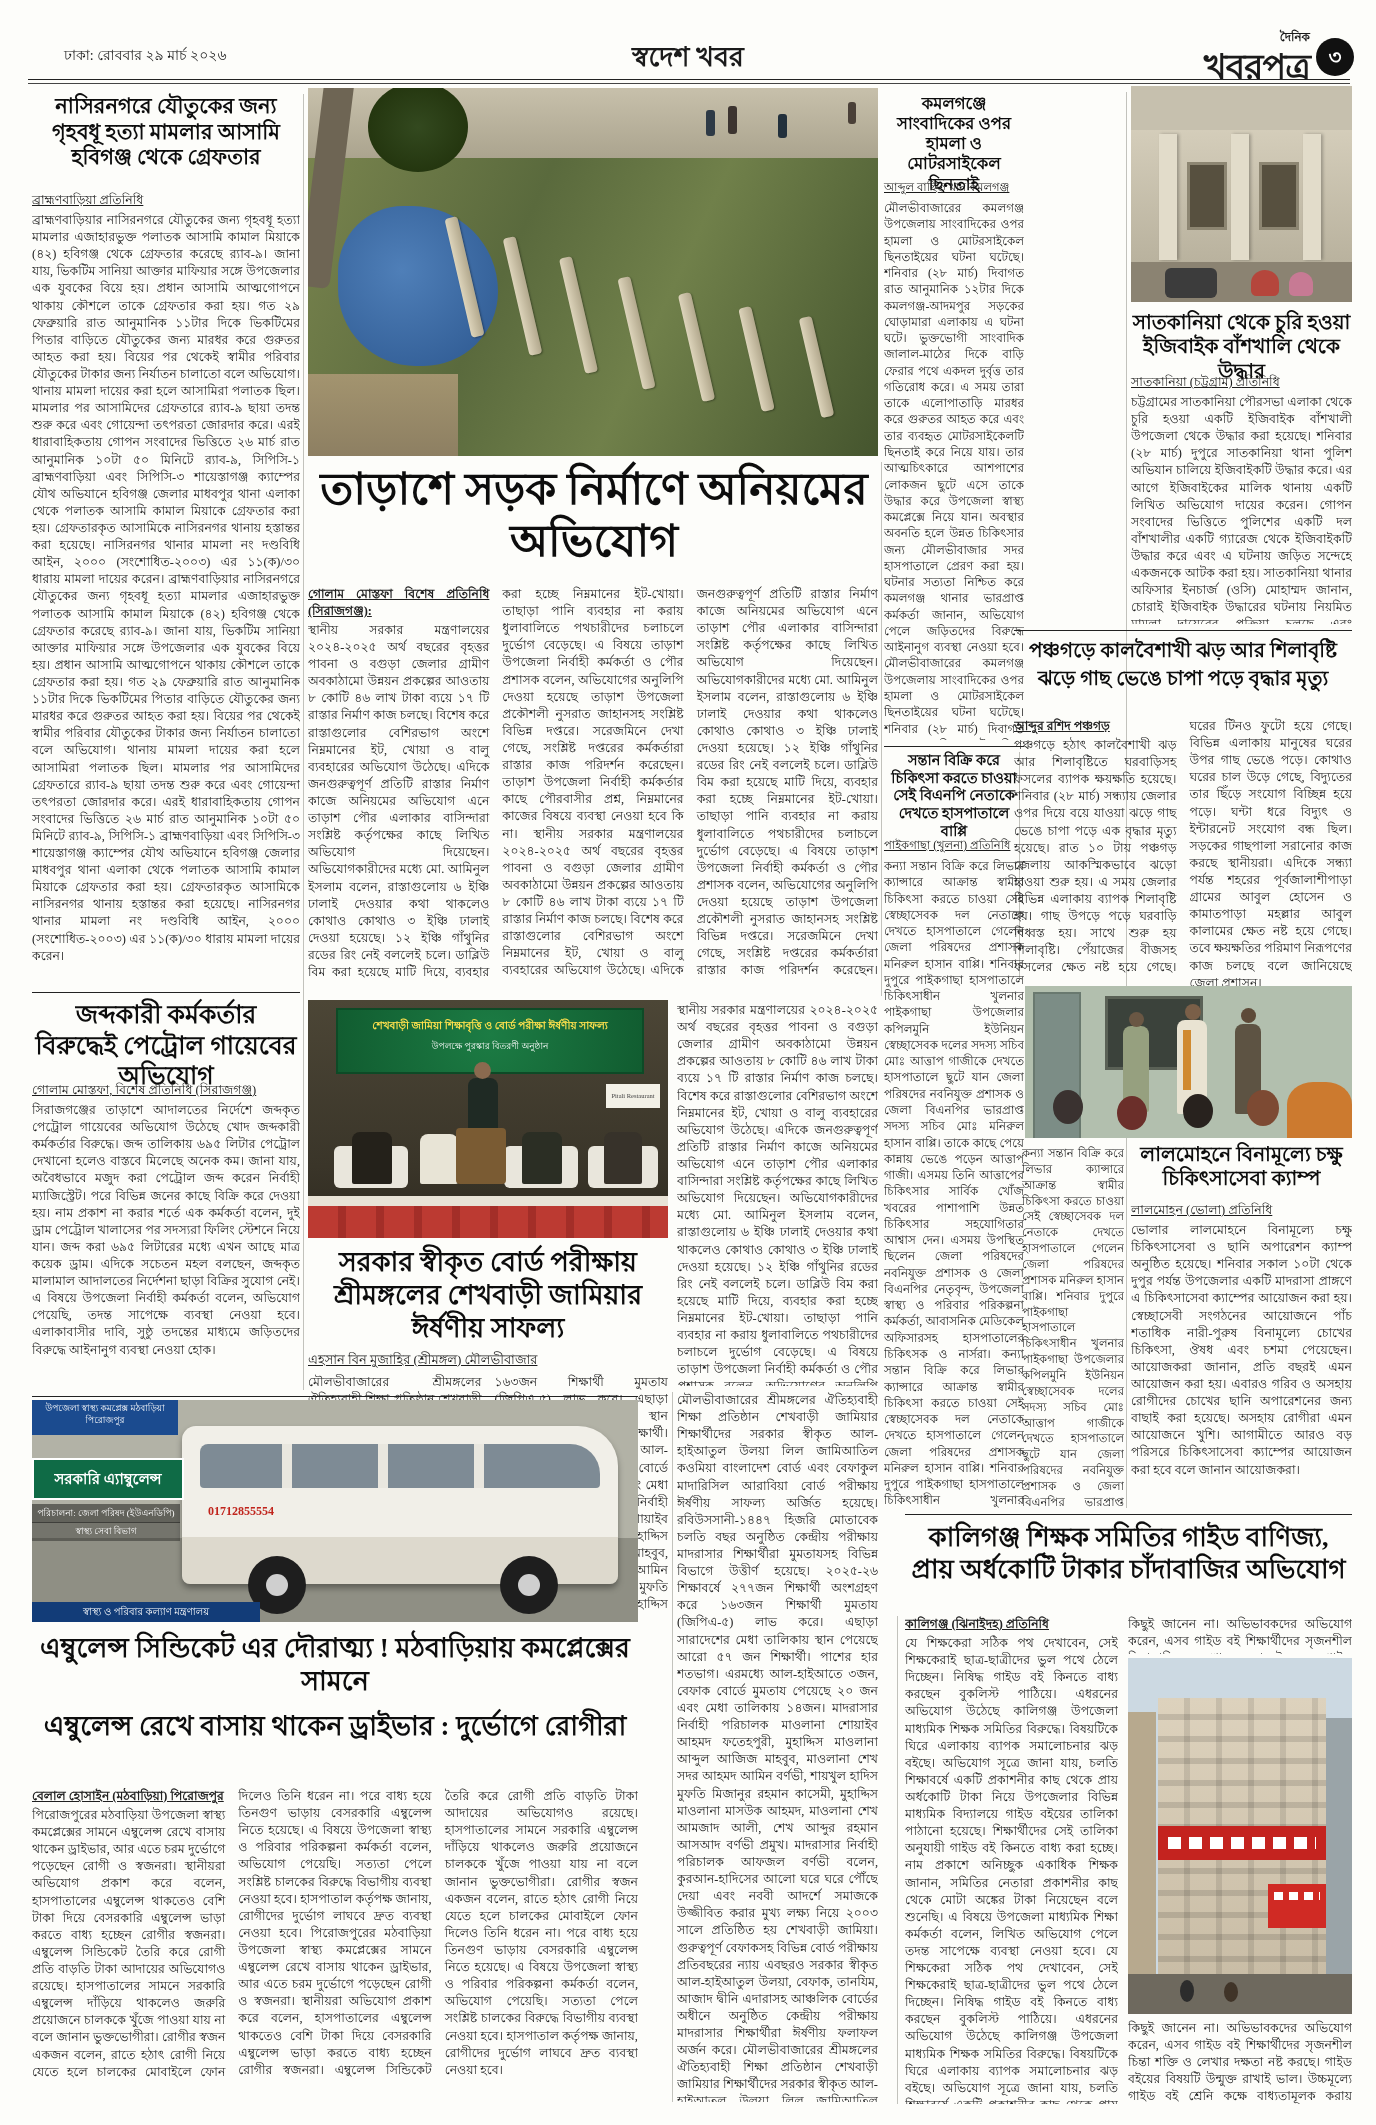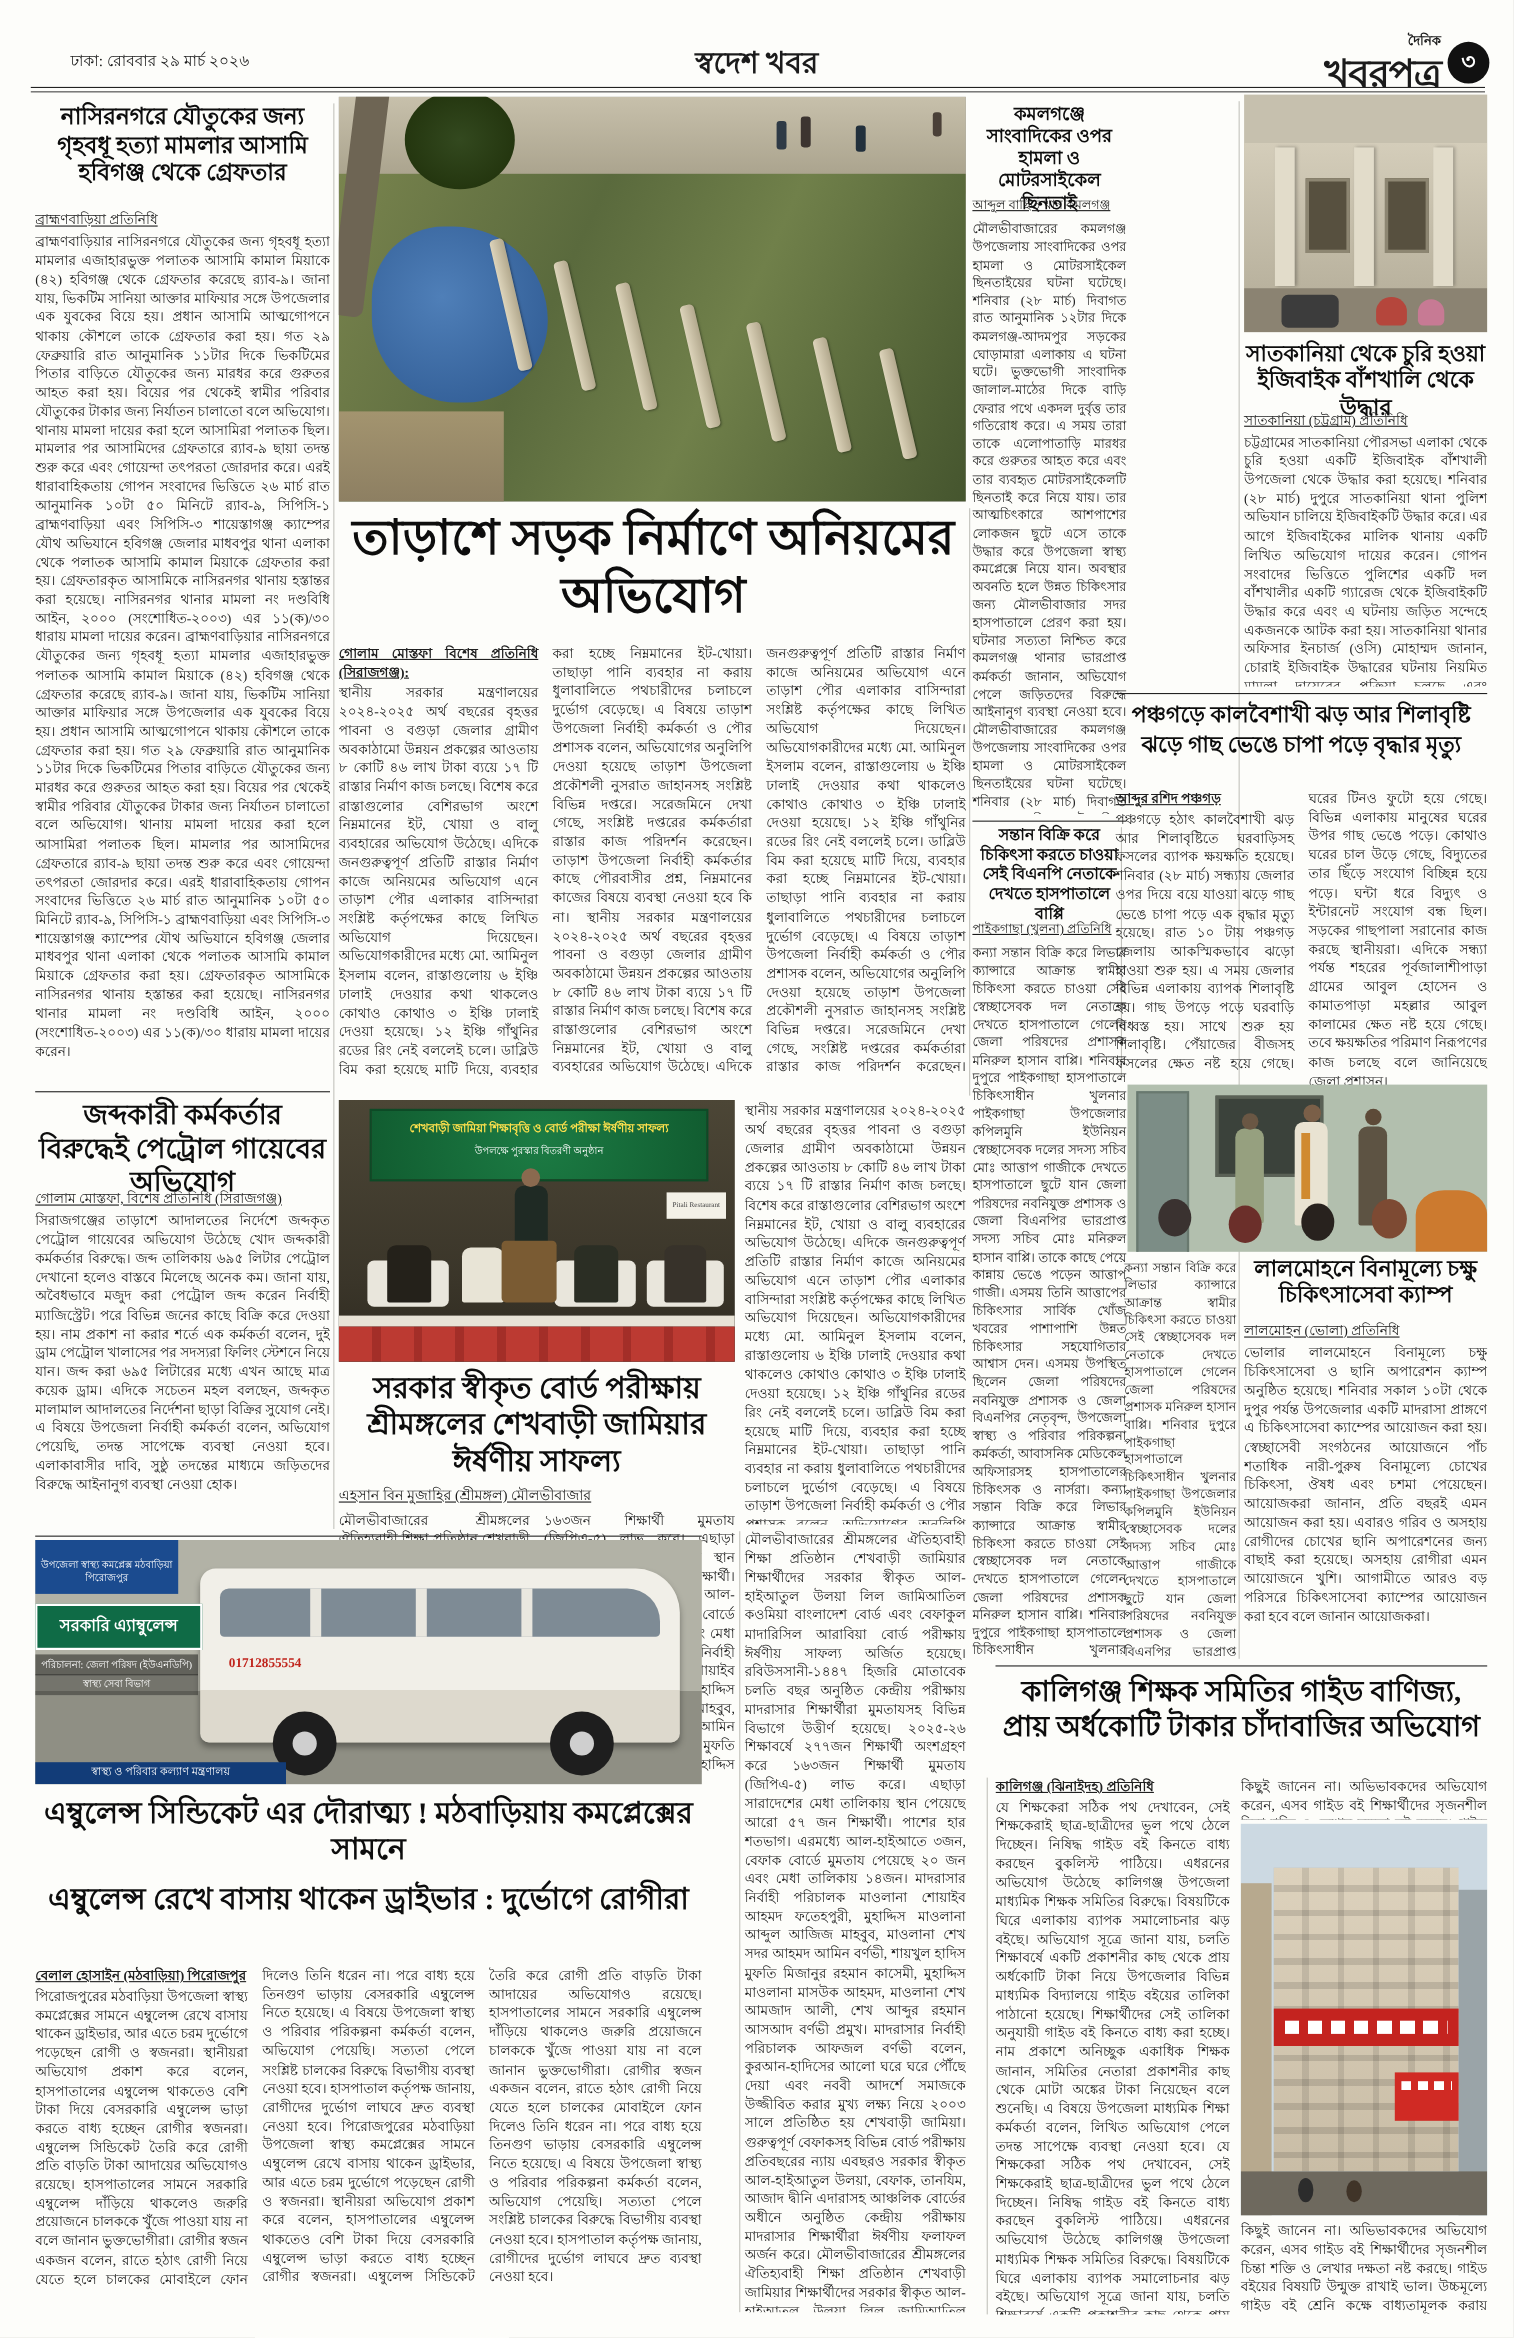--- a/index.html
+++ b/index.html
@@ -161,21 +161,21 @@
     <div class="ph" style="left:150px;top:26px;width:436px;height:158px;background:linear-gradient(180deg,#f1efe8 0 70%,#ddd9cd 70% 100%);border-radius:14px 40px 8px 8px;box-shadow:0 4px 6px rgba(0,0,0,.35);"></div>
     <div class="ph" style="left:168px;top:44px;width:400px;height:44px;background:#7e8b95;border-radius:8px 30px 4px 4px;"></div>
     <div class="ph" style="left:250px;top:44px;width:10px;height:44px;background:#e9e7df;"></div>
     <div class="ph" style="left:346px;top:44px;width:10px;height:44px;background:#e9e7df;"></div>
     <div class="ph" style="left:442px;top:44px;width:10px;height:44px;background:#e9e7df;"></div>
     <div class="ph" style="left:176px;top:104px;color:#c0241c;font-size:12px;font-weight:bold;">01712855554</div>
     <div class="ph" style="left:216px;top:156px;width:58px;height:58px;background:#1e1e1e;border-radius:50%;"></div>
     <div class="ph" style="left:234px;top:174px;width:22px;height:22px;background:#cfcfcf;border-radius:50%;"></div>
     <div class="ph" style="left:468px;top:156px;width:58px;height:58px;background:#1e1e1e;border-radius:50%;"></div>
     <div class="ph" style="left:486px;top:174px;width:22px;height:22px;background:#cfcfcf;border-radius:50%;"></div>
-    <div class="ph" style="left:0;top:0;width:130px;height:32px;background:#1b4b8f;color:#fff;font-size:9px;text-align:center;line-height:1.3;padding-top:17px;">উপজেলা স্বাস্থ্য কমপ্লেক্স মঠবাড়িয়া পিরোজপুর</div>
+    <div class="ph" style="left:0;top:0;width:146px;height:32px;background:#1b4b8f;color:#fff;font-size:9px;text-align:center;line-height:1.3;padding-top:3px;">উপজেলা স্বাস্থ্য কমপ্লেক্স মঠবাড়িয়া পিরোজপুর</div>
     <div class="ph" style="left:0;top:58px;width:148px;height:38px;background:#0f6b46;border:2px solid #fff;color:#fff;font-weight:bold;font-size:15px;text-align:center;line-height:38px;">সরকারি এ্যাম্বুলেন্স</div>
     <div class="ph" style="left:0;top:104px;width:148px;background:rgba(0,0,0,.45);color:#fff;font-size:9px;text-align:center;padding:2px 0;">পরিচালনা: জেলা পরিষদ (ইউএনডিপি)</div>
     <div class="ph" style="left:0;top:122px;width:148px;background:rgba(0,0,0,.35);color:#fff;font-size:9px;text-align:center;padding:2px 0;">স্বাস্থ্য সেবা বিভাগ</div>
     <div class="ph" style="left:0;top:202px;width:228px;height:20px;background:#123c78;color:#fff;font-size:10px;text-align:center;line-height:20px;">স্বাস্থ্য ও পরিবার কল্যাণ মন্ত্রণালয়</div>
   </div>
   <div class="abs hl" style="left:32px;top:1632px;width:606px;font-size:27px;">এম্বুলেন্স সিন্ডিকেট এর দৌরাত্ম্য ! মঠবাড়িয়ায় কমপ্লেক্সের সামনে</div>
   <div class="abs hl" style="left:32px;top:1710px;width:606px;font-size:27px;">এম্বুলেন্স রেখে বাসায় থাকেন ড্রাইভার : দুর্ভোগে রোগীরা</div>
   <div class="abs body c3" style="left:32px;top:1788px;width:606px;height:314px;">
     <span class="ibyl">বেলাল হোসাইন (মঠবাড়িয়া) পিরোজপুর</span>
     <span>পিরোজপুরের মঠবাড়িয়া উপজেলা স্বাস্থ্য কমপ্লেক্সের সামনে এম্বুলেন্স রেখে বাসায় থাকেন ড্রাইভার, আর এতে চরম দুর্ভোগে পড়েছেন রোগী ও স্বজনরা। স্থানীয়রা অভিযোগ প্রকাশ করে বলেন, হাসপাতালের এম্বুলেন্স থাকতেও বেশি টাকা দিয়ে বেসরকারি এম্বুলেন্স ভাড়া করতে বাধ্য হচ্ছেন রোগীর স্বজনরা। এম্বুলেন্স সিন্ডিকেট তৈরি করে রোগী প্রতি বাড়তি টাকা আদায়ের অভিযোগও রয়েছে। হাসপাতালের সামনে সরকারি এম্বুলেন্স দাঁড়িয়ে থাকলেও জরুরি প্রয়োজনে চালককে খুঁজে পাওয়া যায় না বলে জানান ভুক্তভোগীরা। রোগীর স্বজন একজন বলেন, রাতে হঠাৎ রোগী নিয়ে যেতে হলে চালকের মোবাইলে ফোন দিলেও তিনি ধরেন না। পরে বাধ্য হয়ে তিনগুণ ভাড়ায় বেসরকারি এম্বুলেন্স নিতে হয়েছে। এ বিষয়ে উপজেলা স্বাস্থ্য ও পরিবার পরিকল্পনা কর্মকর্তা বলেন, অভিযোগ পেয়েছি। সত্যতা পেলে সংশ্লিষ্ট চালকের বিরুদ্ধে বিভাগীয় ব্যবস্থা নেওয়া হবে। হাসপাতাল কর্তৃপক্ষ জানায়, রোগীদের দুর্ভোগ লাঘবে দ্রুত ব্যবস্থা নেওয়া হবে। পিরোজপুরের মঠবাড়িয়া উপজেলা স্বাস্থ্য কমপ্লেক্সের সামনে এম্বুলেন্স রেখে বাসায় থাকেন ড্রাইভার, আর এতে চরম দুর্ভোগে পড়েছেন রোগী ও স্বজনরা। স্থানীয়রা অভিযোগ প্রকাশ করে বলেন, হাসপাতালের এম্বুলেন্স থাকতেও বেশি টাকা দিয়ে বেসরকারি এম্বুলেন্স ভাড়া করতে বাধ্য হচ্ছেন রোগীর স্বজনরা। এম্বুলেন্স সিন্ডিকেট তৈরি করে রোগী প্রতি বাড়তি টাকা আদায়ের অভিযোগও রয়েছে। হাসপাতালের সামনে সরকারি এম্বুলেন্স দাঁড়িয়ে থাকলেও জরুরি প্রয়োজনে চালককে খুঁজে পাওয়া যায় না বলে জানান ভুক্তভোগীরা। রোগীর স্বজন একজন বলেন, রাতে হঠাৎ রোগী নিয়ে যেতে হলে চালকের মোবাইলে ফোন দিলেও তিনি ধরেন না। পরে বাধ্য হয়ে তিনগুণ ভাড়ায় বেসরকারি এম্বুলেন্স নিতে হয়েছে। এ বিষয়ে উপজেলা স্বাস্থ্য ও পরিবার পরিকল্পনা কর্মকর্তা বলেন, অভিযোগ পেয়েছি। সত্যতা পেলে সংশ্লিষ্ট চালকের বিরুদ্ধে বিভাগীয় ব্যবস্থা নেওয়া হবে। হাসপাতাল কর্তৃপক্ষ জানায়, রোগীদের দুর্ভোগ লাঘবে দ্রুত ব্যবস্থা নেওয়া হবে।</span>

